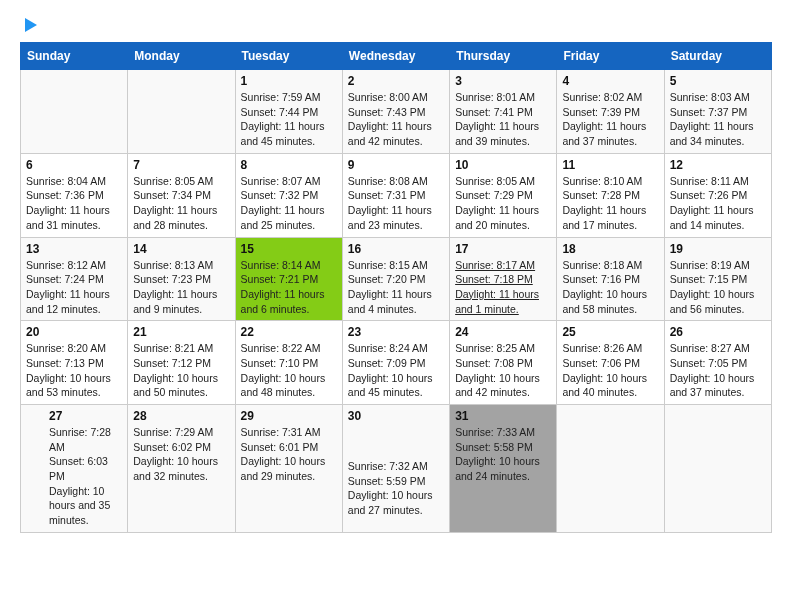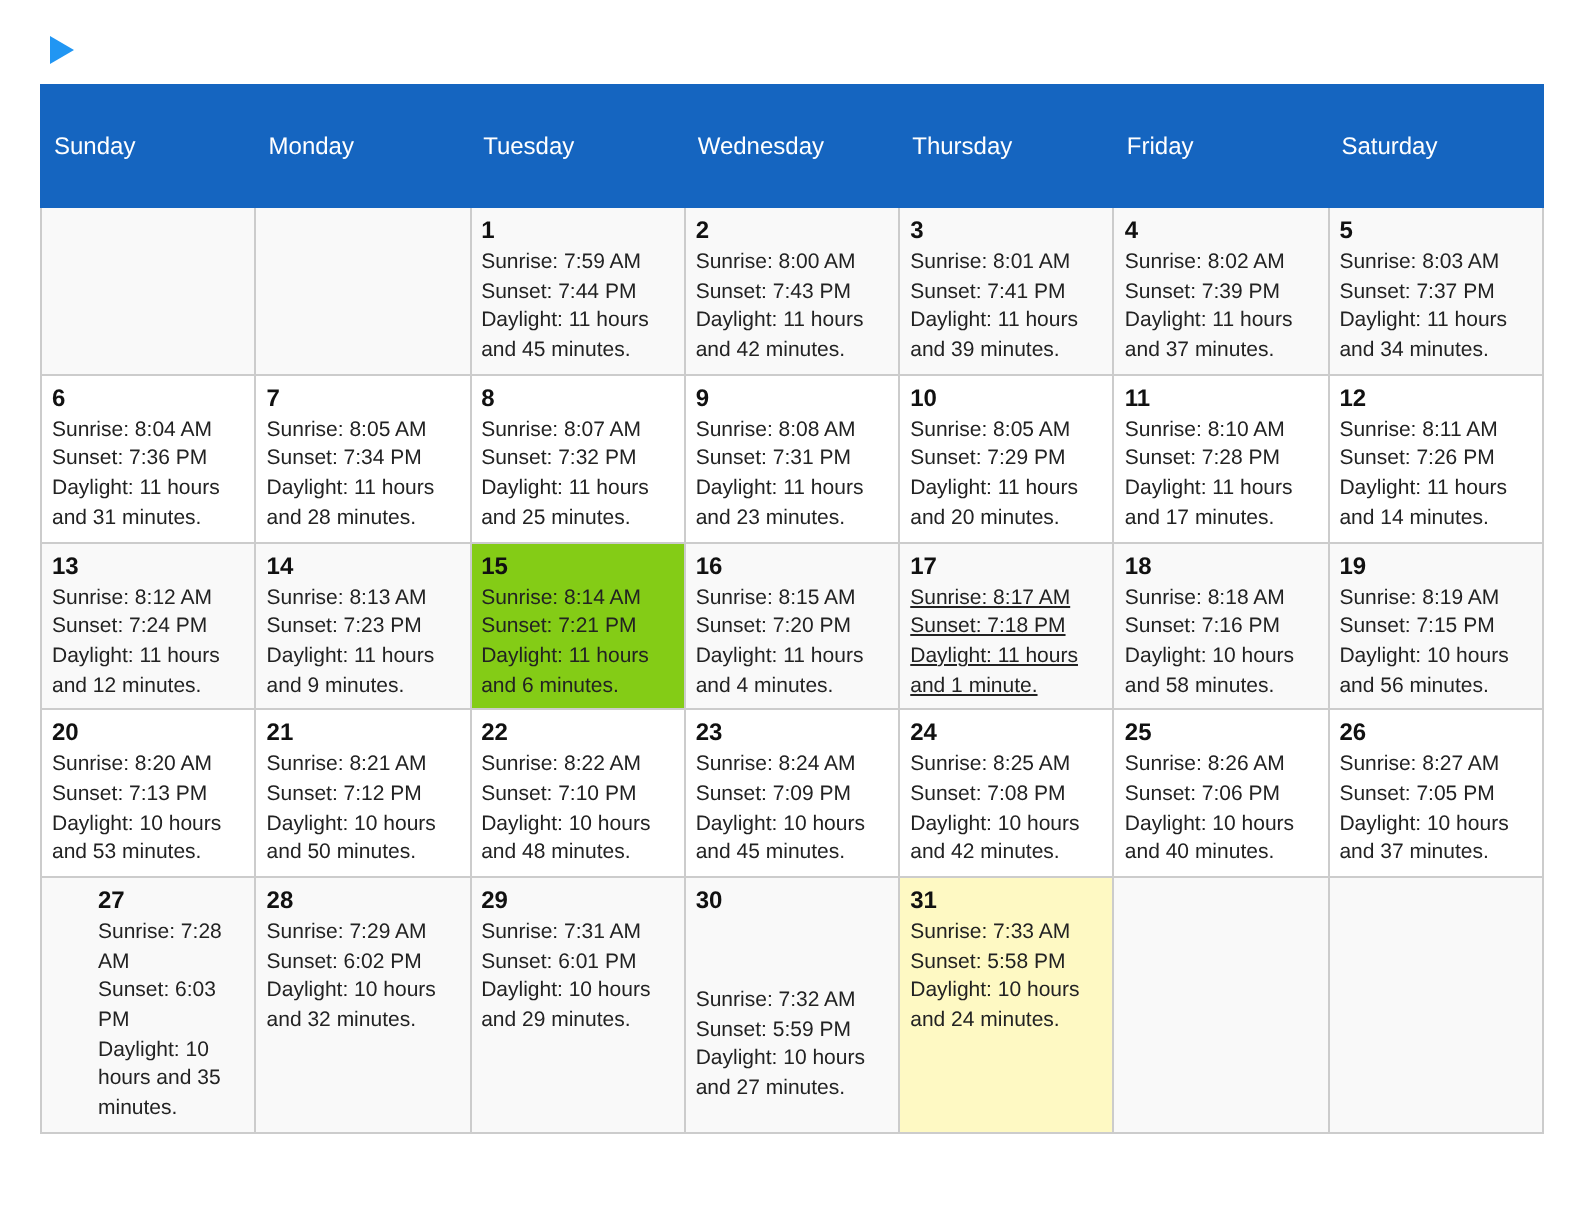--- a/index.html
+++ b/index.html
@@ -48,23 +48,23 @@
     }
     .calendar {
       width: 100%;
       border-collapse: collapse;
       font-size: 11px;
     }
     .calendar thead tr th {
       background: #1565C0;
       color: #fff;
       text-align: left;
-      padding: 23px 6px;
+      padding: 6px 6px;
       font-size: 12px;
-      font-weight: normal;
+      font-weight: bold;
       border: 1px solid #1565C0;
     }
     .calendar tbody tr td {
       border: 1px solid #ccc;
       vertical-align: top;
       padding: 4px 5px;
       width: 107px;
       min-height: 70px;
       height: 82px;
       background: #fff;
@@ -309,21 +309,21 @@
             <div class="day-info" style="white-space: pre-line;">Sunrise: 7:31 AM
 Sunset: 6:01 PM
 Daylight: 10 hours and 29 minutes.</div>
           </td>
           <td style="background: rgb(249, 249, 249);">
             <div class="day-num">30</div>
             <div class="day-info" style="white-space: pre-line; margin-top: 36px;">Sunrise: 7:32 AM
 Sunset: 5:59 PM
 Daylight: 10 hours and 27 minutes.</div>
           </td>
-          <td style="background: #fef9c3;">
+          <td style="background: #a3a3a3;">
             <div class="day-num">31</div>
             <div class="day-info" style="white-space: pre-line;">Sunrise: 7:33 AM
 Sunset: 5:58 PM
 Daylight: 10 hours and 24 minutes.</div>
           </td>
           <td class="empty-cell"></td>
           <td class="empty-cell"></td>
         </tr>
       </tbody>
   </table>

